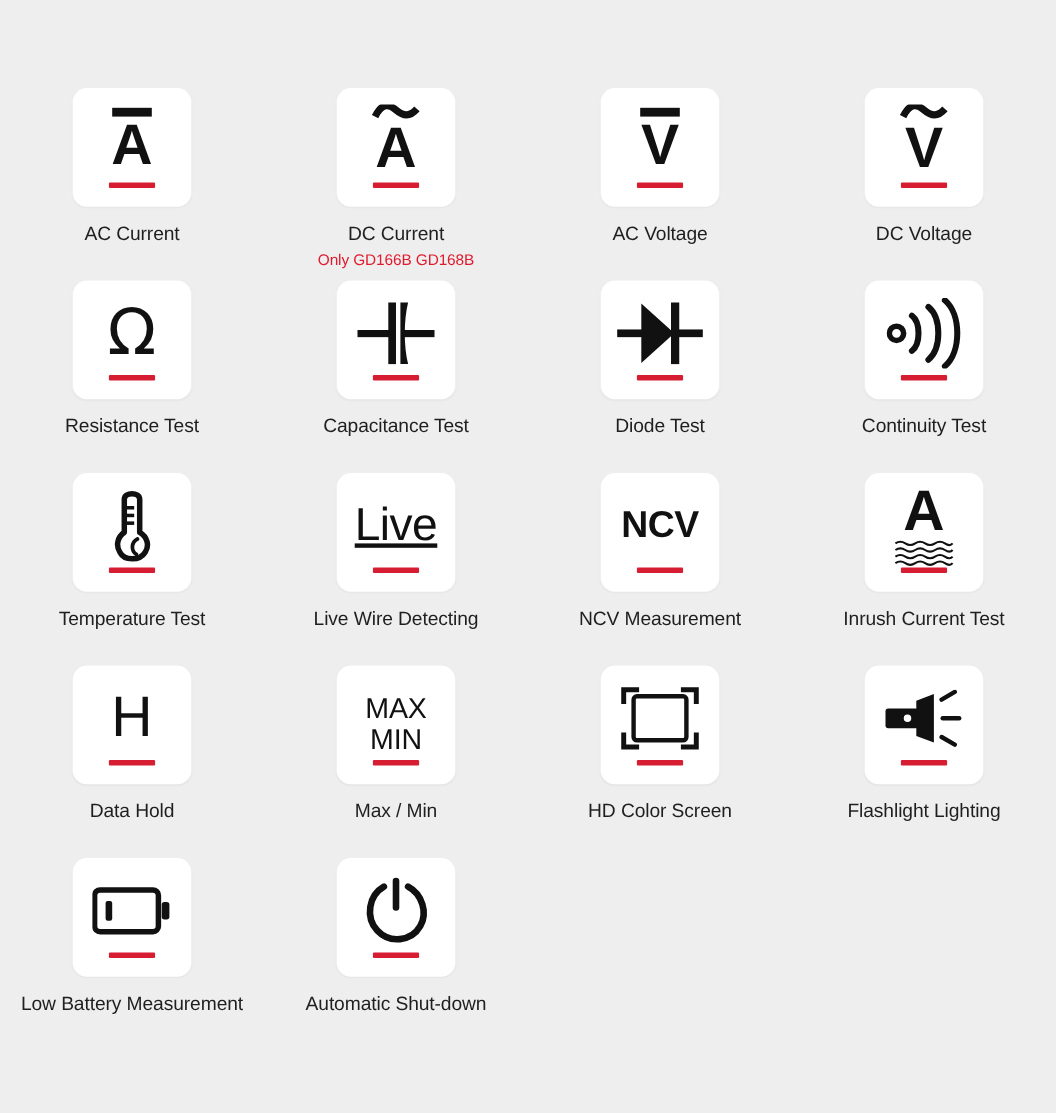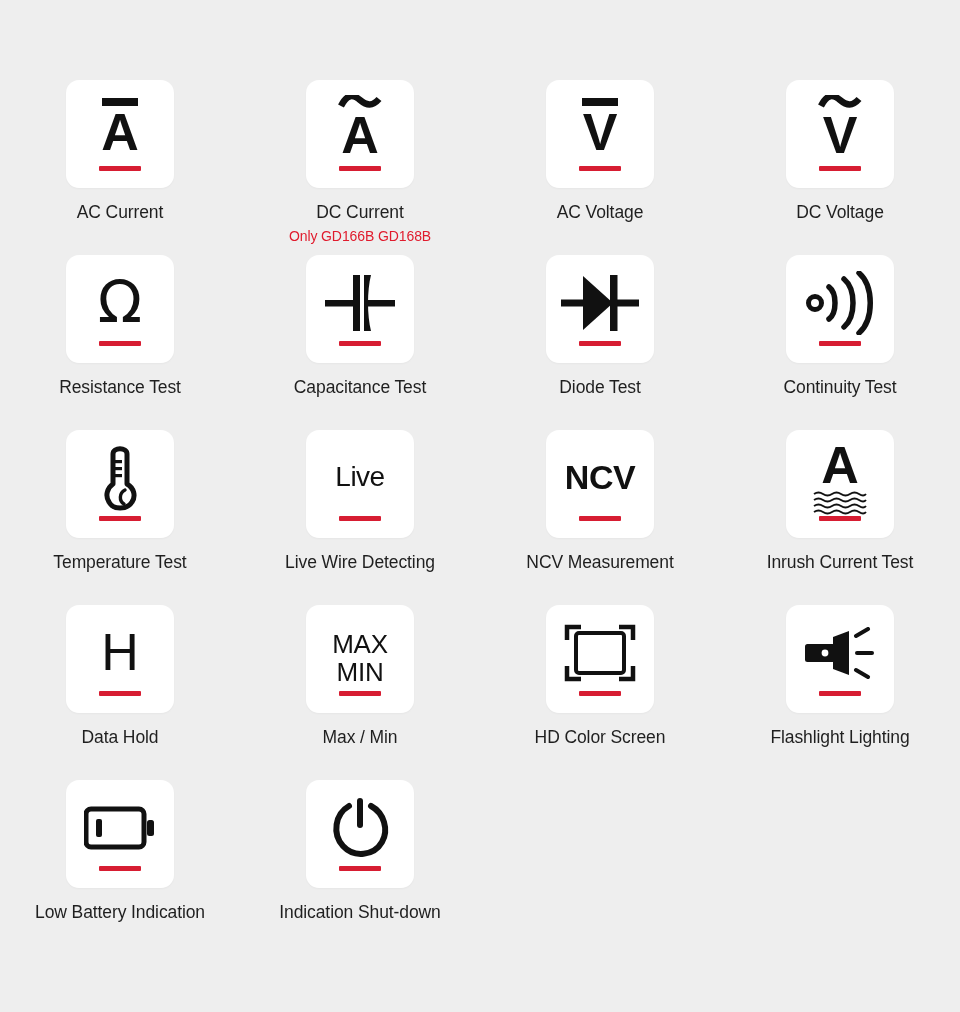--- a/index.html
+++ b/index.html
@@ -82,24 +82,25 @@
   }
   .feature-note {
     margin-top: 5px;
     font-size: 14px;
     color: #e01b2d;
     text-align: left;
     white-space: nowrap;
     letter-spacing: -0.1px;
   }
   .g-word {
-    font-size: 28px;
+    font-size: 42px;
     font-weight: 400;
     font-family: "Liberation Sans", sans-serif;
     letter-spacing: -0.5px;
+    text-decoration: underline;
   }
   .g-word-bold {
     font-size: 34px;
     font-weight: 700;
     font-family: Liberation Sans, sans-serif;
     letter-spacing: -0.5px;
   }
   .g-hz {
     font-size: 45px;
     font-weight: 400;
@@ -380,29 +381,29 @@
     <div class="icon-card">
       <div class="icon-inner">
         <svg width="72" height="46" viewBox="0 0 72 46" style="position:relative;top:-6px">
           <rect x="2" y="4" width="58" height="38" rx="5" fill="none" stroke="#111111" stroke-width="5"></rect>
           <rect x="63" y="15" width="7" height="16" rx="2.5" fill="#111111"></rect>
           <rect x="12" y="14" width="6" height="18" rx="2" fill="#111111"></rect>
         </svg>
       </div>
       <div class="underbar"></div>
     </div>
-    <div class="feature-label">Low Battery Indication</div>
+    <div class="feature-label">Low Battery Measurement</div>
   </div>
 
   <div class="feature-cell">
     <div class="icon-card">
       <div class="icon-inner">
         <svg width="62" height="64" viewBox="0 0 62 64" style="position:relative;top:-6px">
           <path d="M20 10 C 6 18, 3 38, 14 50 C 25 62, 45 60, 53 46 C 60 34, 55 17, 42 10" fill="none" stroke="#111111" stroke-width="6" stroke-linecap="round"></path>
           <rect x="28" y="2" width="6" height="30" rx="3" fill="#111111"></rect>
         </svg>
       </div>
       <div class="underbar"></div>
     </div>
-    <div class="feature-label">Indication Shut-down</div>
+    <div class="feature-label">Automatic Shut-down</div>
   </div>
 
 </div>
 
 </body></html>

